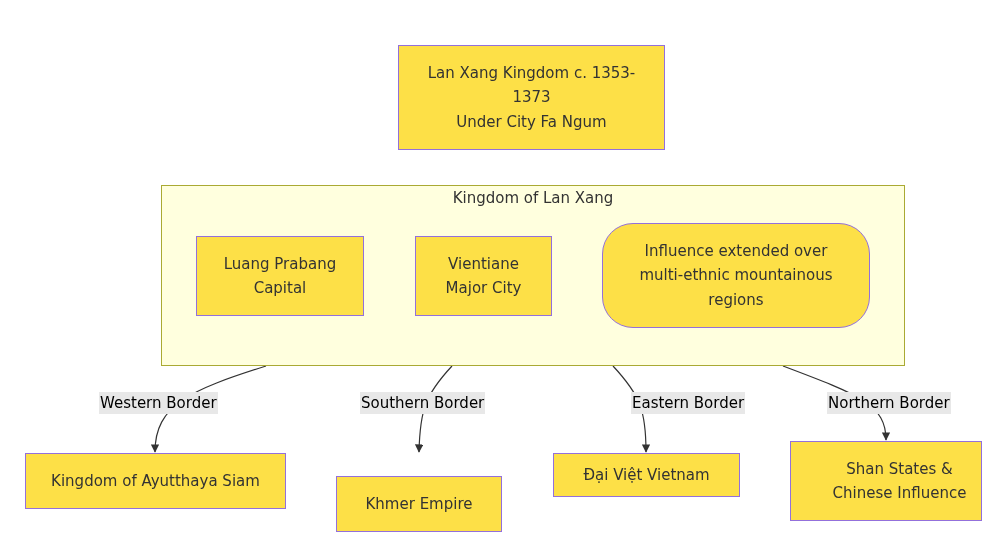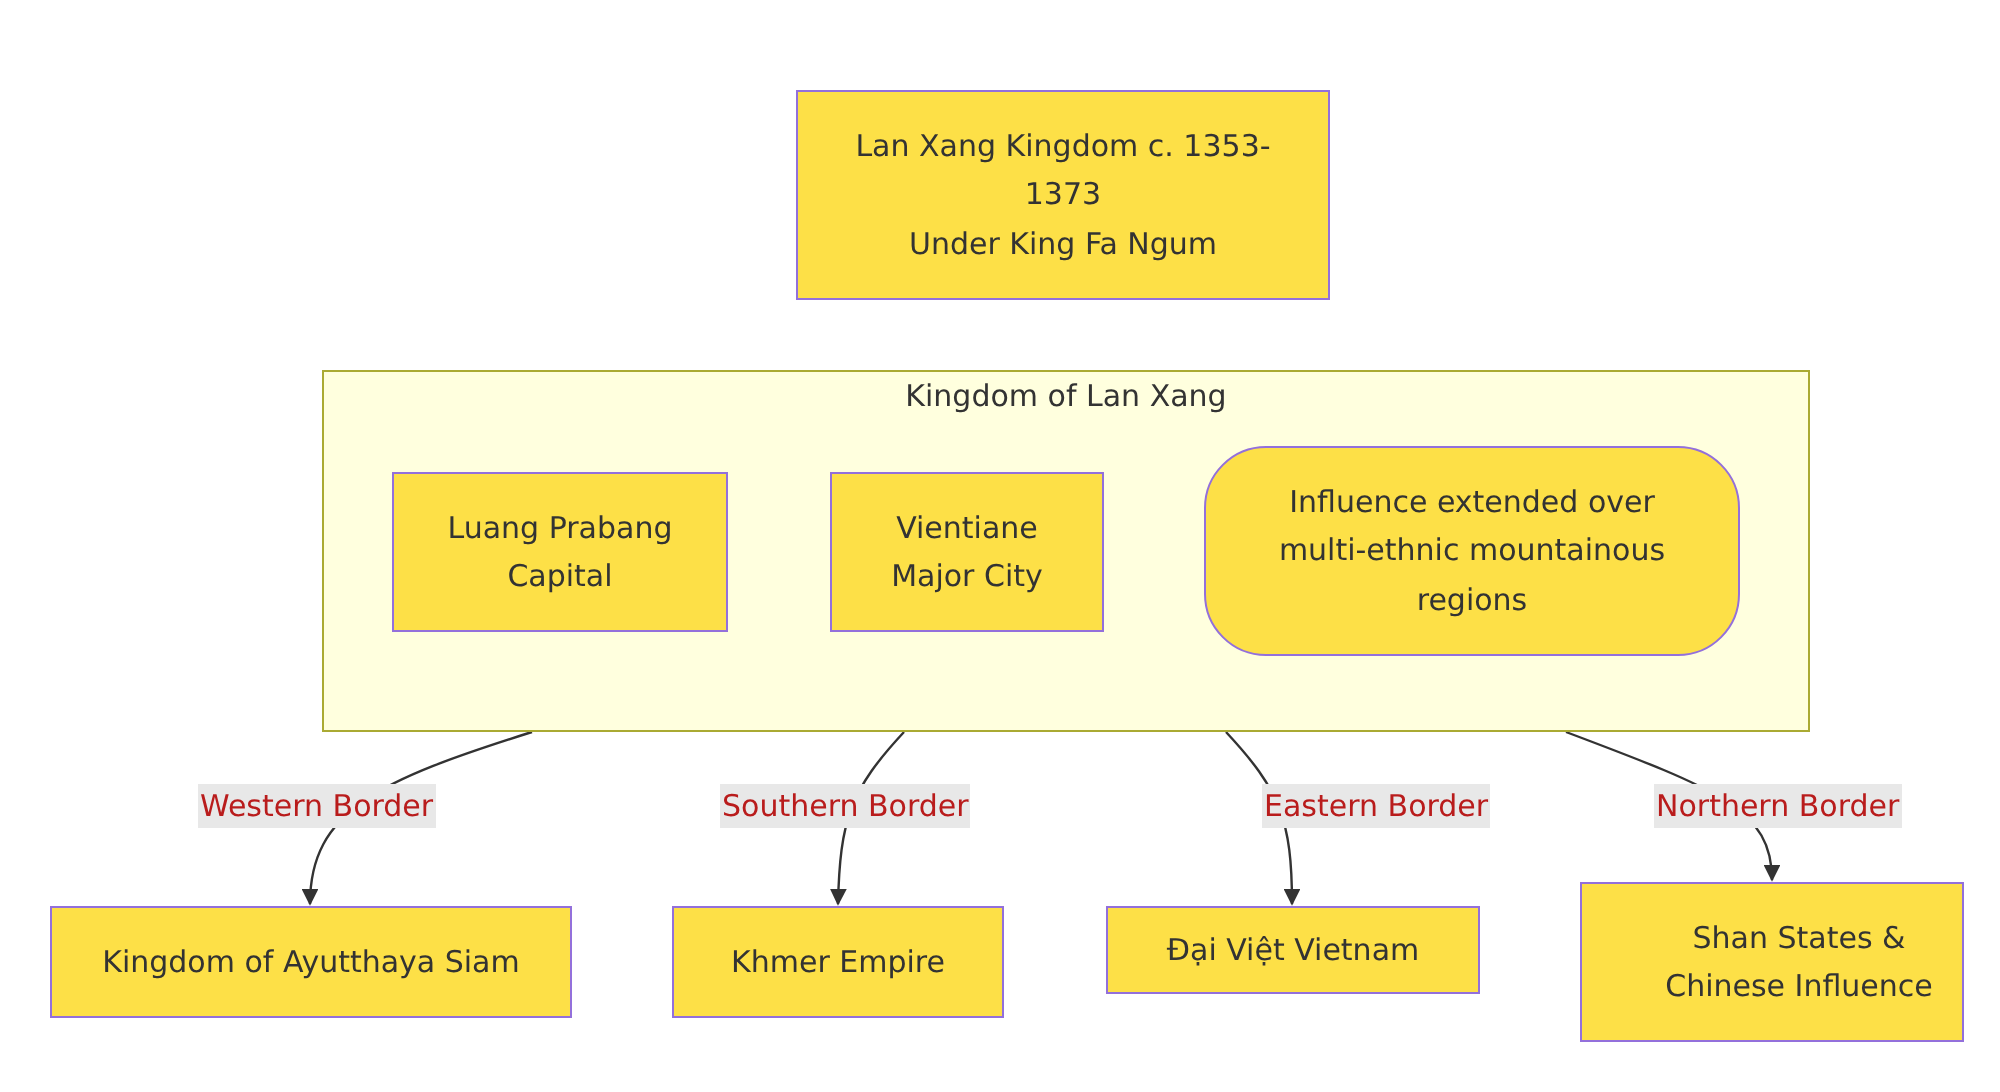--- a/index.html
+++ b/index.html
@@ -3,21 +3,21 @@
 <meta charset="utf-8">
 <style>
   html, body { margin: 0; padding: 0; background: #ffffff; }
   body { width: 1000px; height: 546px; position: relative; overflow: hidden;
          font-family: "DejaVu Sans", "Liberation Sans", sans-serif; color: #333333; }
   .node { position: absolute; box-sizing: border-box; background: #fde047; border: 1px solid #9370DB;
           display: flex; align-items: center; justify-content: center; text-align: center;
           font-size: 15px; line-height: 24.5px; color: #333; }
   .cluster { position: absolute; box-sizing: border-box; background: #ffffde; border: 1px solid #aaaa33; }
   .cluster-title { position: absolute; left: 0; right: 0; top: 3px; text-align: center; font-size: 15px; color: #333; }
-  .edge-label { position: absolute; background: #e8e8e8; font-size: 15px; line-height: 22px; padding: 0 1px; color: #b91c1c; white-space: nowrap; }
+  .edge-label { position: absolute; background: #e8e8e8; font-size: 15px; line-height: 22px; padding: 0 1px; color: #000000; white-space: nowrap; }
   svg.edges { position: absolute; left: 0; top: 0; }
   .line { white-space: pre; display: block; }
 </style>
 </head>
 <body>
 
 <svg class="edges" width="1000" height="546">
   <defs>
     <marker id="arrow" viewBox="0 0 10 10" refX="9" refY="5" markerWidth="7" markerHeight="7" orient="auto">
       <path d="M0,0 L10,5 L0,10 z" fill="#333"></path>
@@ -26,21 +26,21 @@
   <path d="M266,366 C190,390 155,405 155,452" fill="none" stroke="#333" stroke-width="1.2" marker-end="url(#arrow)"></path>
   <path d="M452,366 C425,395 420,410 419,452" fill="none" stroke="#333" stroke-width="1.2" marker-end="url(#arrow)"></path>
   <path d="M613,366 C640,395 646,410 646,452" fill="none" stroke="#333" stroke-width="1.2" marker-end="url(#arrow)"></path>
   <path d="M783,366 C860,395 886,405 886,440" fill="none" stroke="#333" stroke-width="1.2" marker-end="url(#arrow)"></path>
 </svg>
 
 <div class="node" style="left:398px;top:45px;width:267px;height:105px;">
   <div>
     <span class="line">Lan Xang Kingdom c. 1353-</span>
     <span class="line">1373</span>
-    <span class="line">Under King Fa Ngum</span>
+    <span class="line">Under City Fa Ngum</span>
   </div>
 </div>
 
 <div class="cluster" style="left:161px;top:185px;width:744px;height:181px;">
   <div class="cluster-title">Kingdom of Lan Xang</div>
 </div>
 
 <div class="node" style="left:196px;top:236px;width:168px;height:80px;">
   <div>
     <span class="line">Luang Prabang</span>
@@ -64,21 +64,21 @@
 </div>
 
 <div class="edge-label" style="left:99px;top:392px;">Western Border</div>
 <div class="edge-label" style="left:360px;top:392px;">Southern Border</div>
 <div class="edge-label" style="left:583px;top:392px;margin-left:48px;">Eastern Border</div>
 <div class="edge-label" style="left:827px;top:392px;">Northern Border</div>
 
 <div class="node" style="left:25px;top:453px;width:261px;height:56px;">
   <span class="line">Kingdom of Ayutthaya Siam</span>
 </div>
-<div class="node" style="left:336px;top:453px;width:166px;height:56px;">
+<div class="node" style="left:336px;top:476px;width:166px;height:56px;">
   <span class="line">Khmer Empire</span>
 </div>
 <div class="node" style="left:553px;top:453px;width:187px;height:44px;">
   <span class="line">Đại Việt Vietnam</span>
 </div>
 <div class="node" style="left:790px;top:441px;width:192px;height:80px;padding-left:27px;">
   <div>
     <span class="line">Shan States &amp;</span>
     <span class="line">Chinese Influence</span>
   </div>

